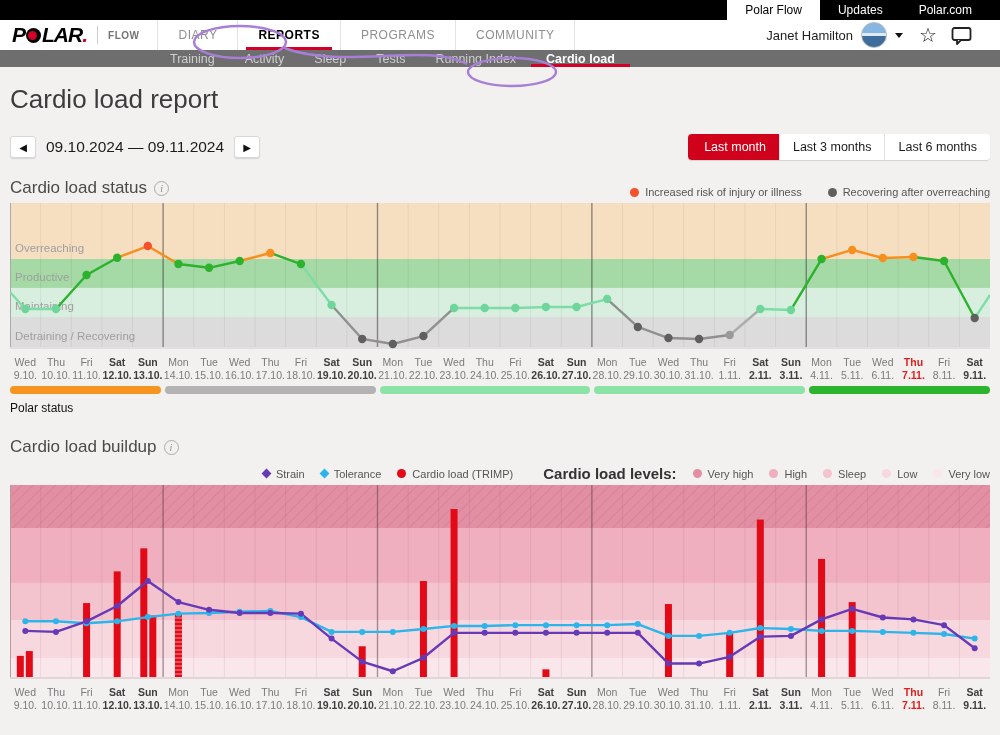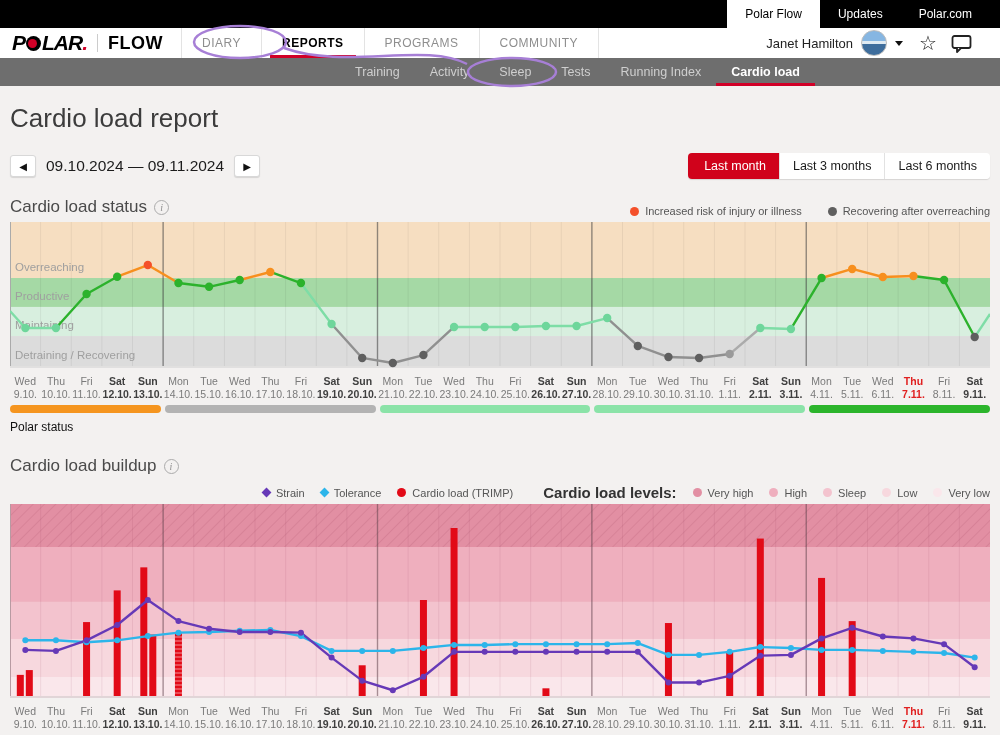--- a/index.html
+++ b/index.html
@@ -1,46 +1,46 @@
 <!DOCTYPE html>
 <html><head>
 <meta charset="utf-8">
 <style>
   * { box-sizing: border-box; margin: 0; padding: 0; }
   html,body { width:1000px; height:735px; overflow:hidden; }
   body { font-family:"Liberation Sans", sans-serif; background:#f3f1f0; position:relative; }
 
   
-  .topbar { height:28px; background:#000; display:flex; justify-content:flex-end; align-items:stretch; padding-right:10px; }
+  .topbar { height:20px; background:#000; display:flex; justify-content:flex-end; align-items:stretch; padding-right:10px; }
   .topbar-tab { color:#fff; font-size:12px; display:flex; align-items:center; padding:0 18px; cursor:pointer; }
   .topbar-tab.active { background:#fff; color:#000; }
 
   
   .mainnav { height:30px; background:#fff; display:flex; align-items:center; position:relative; }
   .logo-wrap { display:flex; align-items:center; margin-left:12px; }
   .logo { font-style:italic; font-weight:bold; font-size:21px; letter-spacing:-1px; color:#000; display:flex; align-items:center; }
   .logo-o { display:inline-block; width:15px; height:15px; border-radius:50%; background:#000; position:relative; margin:0 1px; }
   .logo-o::after { content:""; position:absolute; left:2px; top:3px; width:9px; height:9px; border-radius:50%; background:#d10027; }
   .logo-dot { color:#d10027; }
   .logo-div { width:1px; height:18px; background:#ccc; margin:0 10px; }
-  .flow-label { font-weight:bold; font-size:18px; color:#000000; letter-spacing:.5px; }
+  .flow-label { font-weight:bold; font-size:10px; color:#737373; letter-spacing:.5px; }
   .main-menu { display:flex; align-items:stretch; height:100%; margin-left:18px; }
   .main-menu-item { display:flex; align-items:center; padding:0 20px; font-size:12px; letter-spacing:.5px; color:#8e8e8e; cursor:pointer; position:relative; border-right:1px solid #e3e3e3; }
   .main-menu-item:first-child { border-left:1px solid #e3e3e3; }
   .main-menu-item.active { color:#000; font-weight:bold; }
   .main-menu-item.active::after { content:""; position:absolute; left:8px; right:8px; bottom:0; height:3px; background:#d10027; }
   .user-area { margin-left:auto; display:flex; align-items:center; gap:8px; padding-right:28px; }
   .user-name { font-size:13px; color:#222; }
   .avatar { width:26px; height:26px; border-radius:50%; background:linear-gradient(#86b6e2 0 40%, #dfeaf2 40% 55%, #3e6d9c 55% 100%); border:1px solid #bbb; }
   .caret { width:0; height:0; border-left:4px solid transparent; border-right:4px solid transparent; border-top:5px solid #111; }
   .star-icon { font-size:20px; color:#222; line-height:1; margin-left:8px; cursor:pointer; }
   .chat-icon { margin-left:6px; cursor:pointer; display:flex; }
 
   
-  .subnav { height:28px; background:#6e6e6e; display:flex;justify-content:center; }
+  .subnav { height:17px; background:#6e6e6e; display:flex; }
   .sub-menu { display:flex; margin-left:155px; }
   .sub-menu-item { display:flex; align-items:center; padding:0 15px; font-size:12.5px; color:#cfcfcf; cursor:pointer; position:relative; }
   .sub-menu-item.active { color:#fff; font-weight:bold; }
   .sub-menu-item.active::after { content:""; position:absolute; left:0; right:0; bottom:0; height:3px; background:#d10027; }
 
   
   .annot { position:absolute; left:0; top:0; width:1000px; height:100px; pointer-events:none; z-index:20; }
 
   
   main { padding:0 10px; }

